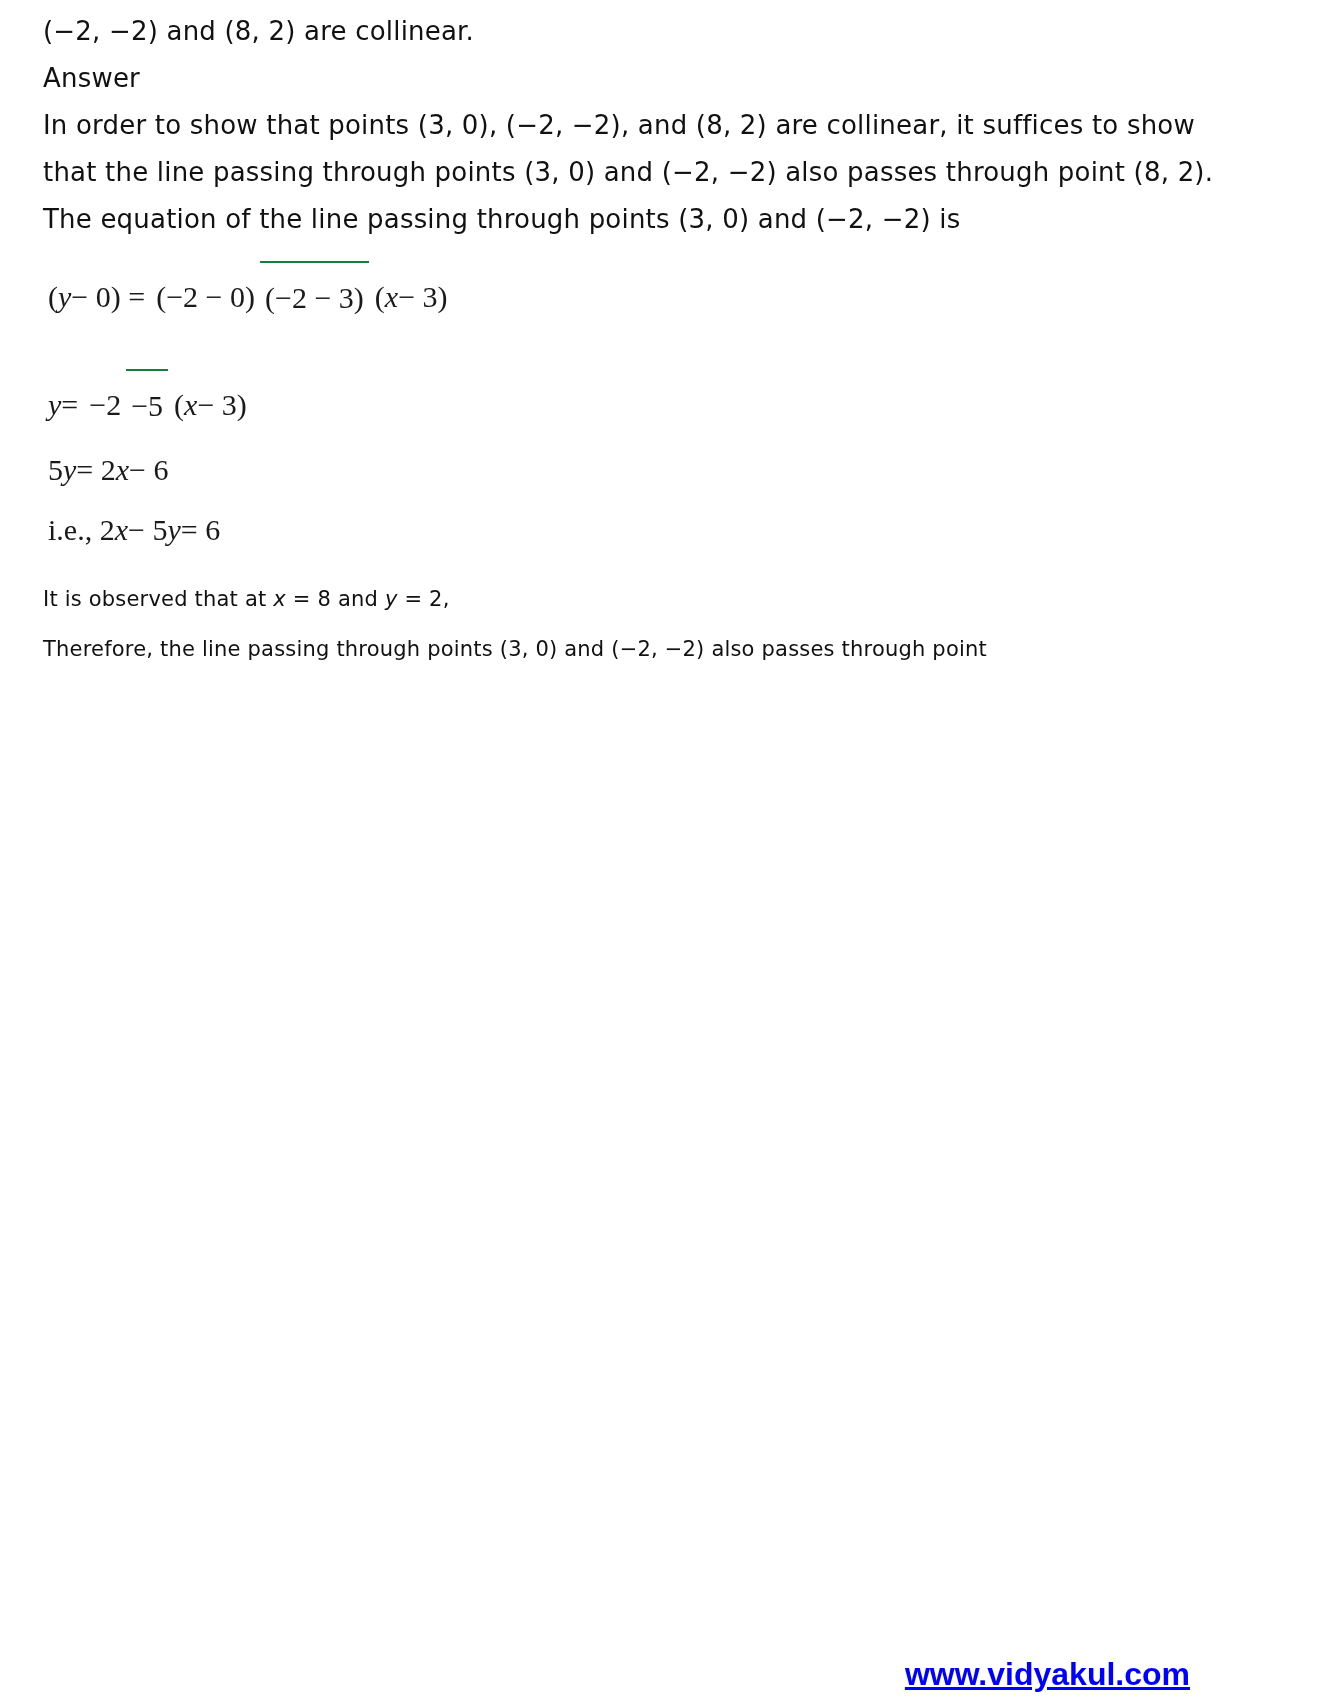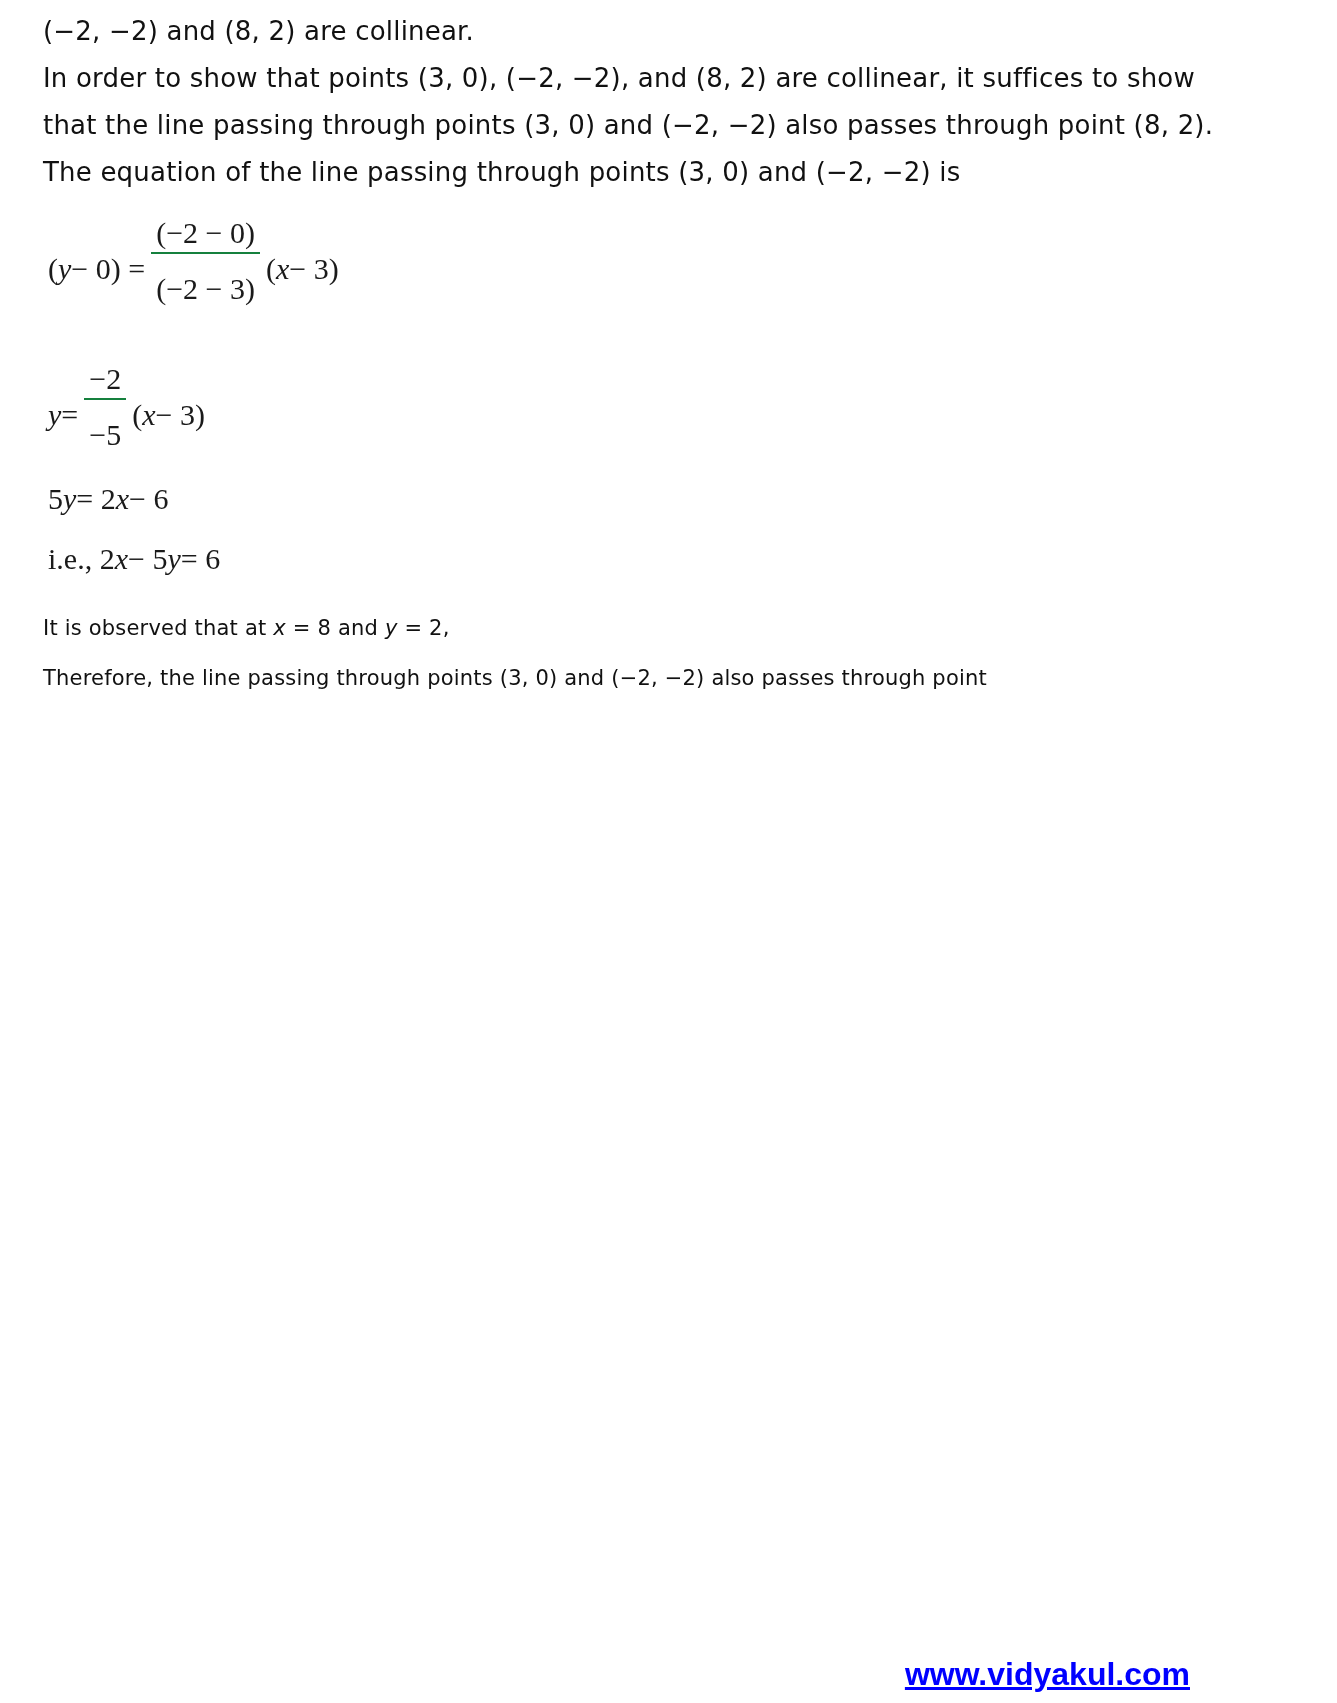--- a/index.html
+++ b/index.html
@@ -28,21 +28,21 @@
     margin-left: 5px;
   }
   .math-row {
     display: flex;
     align-items: center;
     white-space: nowrap;
   }
   .math-row .var { font-style: italic; }
   .frac {
     display: inline-flex;
-    flex-direction: column;
+    flex-direction: row;
     align-items: center;
     text-align: center;
     margin: 0 6px;
     vertical-align: middle;
   }
   .frac .num { display: block; line-height: 38px; padding: 0 5px; }
   .frac .den { display: block; line-height: 38px; padding: 16px 5px; border-top: 2px solid #15803d; }
   .eq1 { margin-top: 18px; }
   .eq2 { margin-top: 36px; }
   .eq3 { margin-top: 9px;  line-height: 40px; }
@@ -70,20 +70,21 @@
   }
 </style>
 </head>
 <body>
 
 <div class="page">
   <div class="content">
 
     <div class="text-line">(−2, −2) and (8, 2) are collinear.</div>
 
+    <div class="text-line">Answer</div>
 
     <div class="text-line">In order to show that points (3, 0), (−2, −2), and (8, 2) are collinear, it suffices to show</div>
 
     <div class="text-line">that the line passing through points (3, 0) and (−2, −2) also passes through point (8, 2).</div>
 
     <div class="text-line">The equation of the line passing through points (3, 0) and (−2, −2) is</div>
 
     <div class="math-block">
 
       <div class="math-row eq1">

